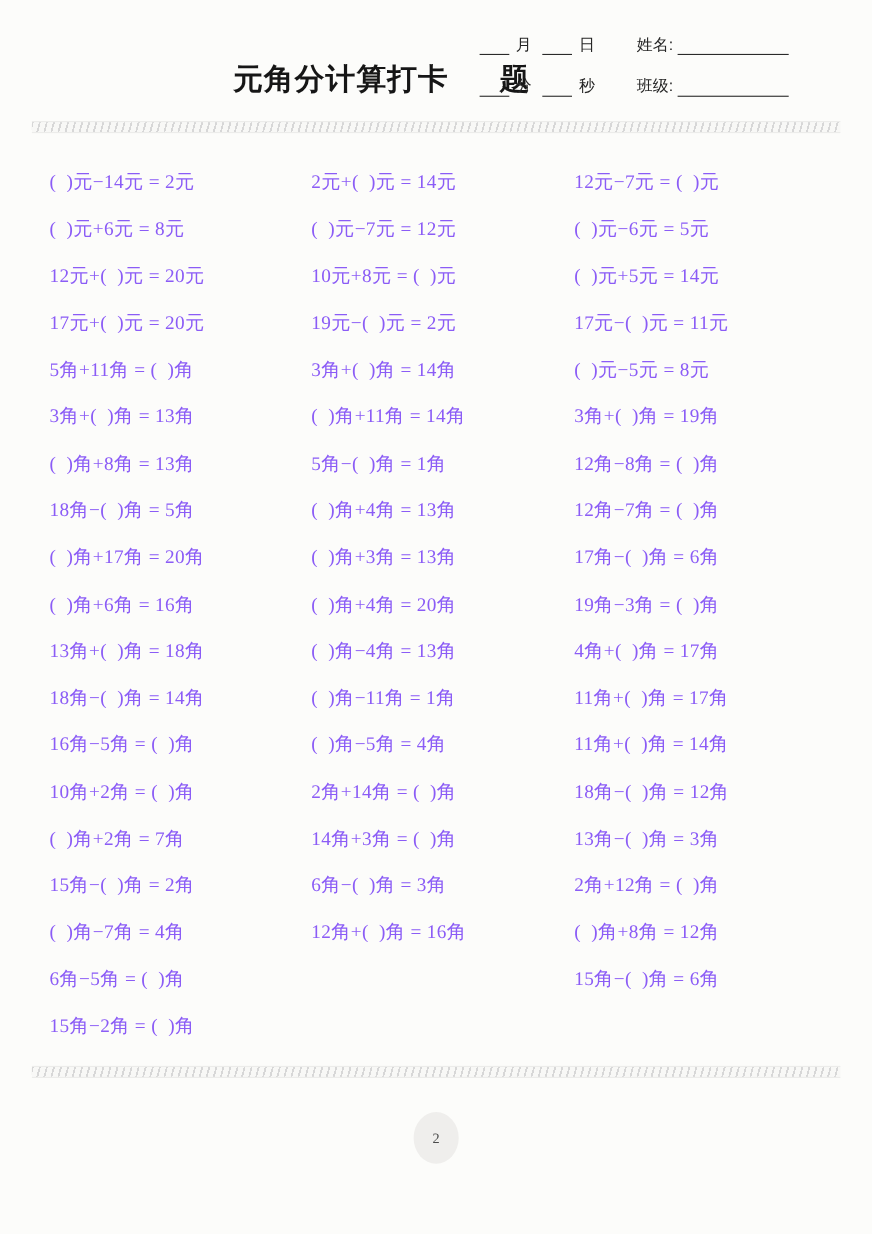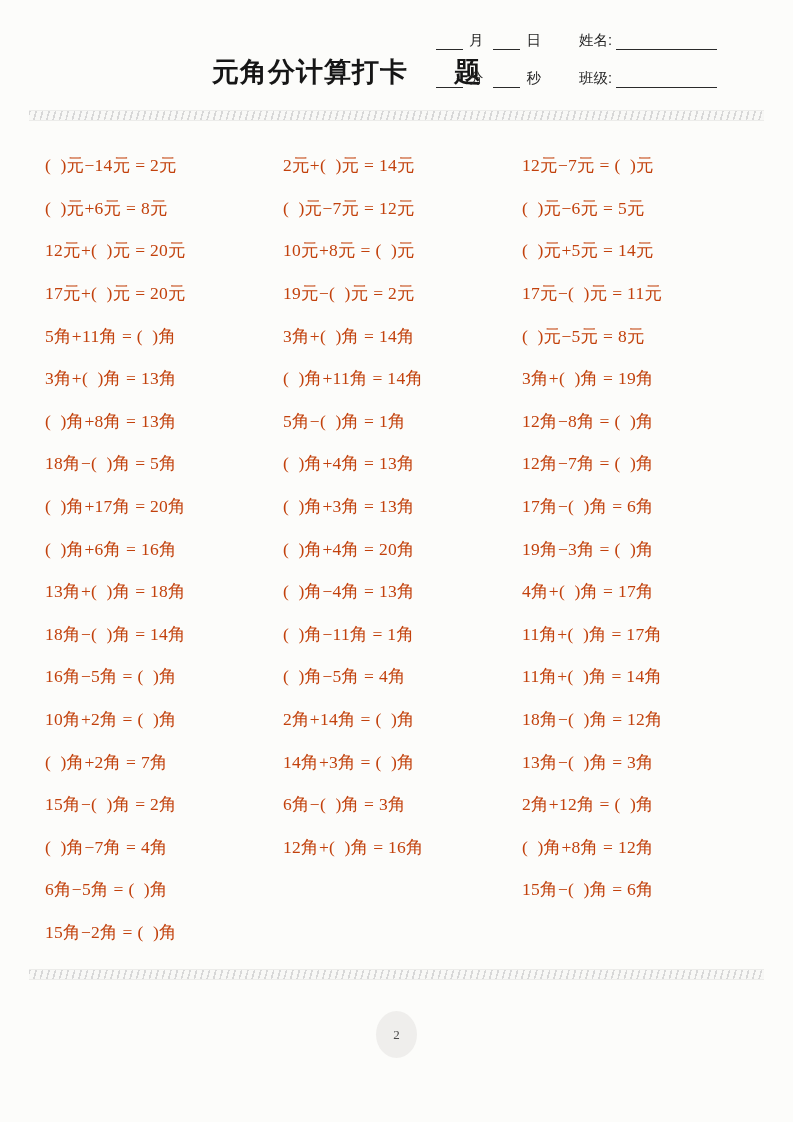--- a/index.html
+++ b/index.html
@@ -61,21 +61,21 @@
     grid-template-columns: 238px 239px 1fr;
     margin-left: 45px;
     margin-top: 23px;
   }
   .col { display: flex; flex-direction: column; }
   .problem {
     height: 42.6px;
     display: flex; align-items: center;
     font-family: "Liberation Serif", "DejaVu Serif", serif;
     font-size: 17.5px;
-    color: #c2410c;
+    color: #8b5cf6;
     white-space: pre;
     letter-spacing: 0.3px;
   }
 
   
   .footer { display: flex; justify-content: center; margin-top: 31px; }
   .page-badge {
     width: 41px; height: 47px;
     border-radius: 50%;
     background: #efeeec;

